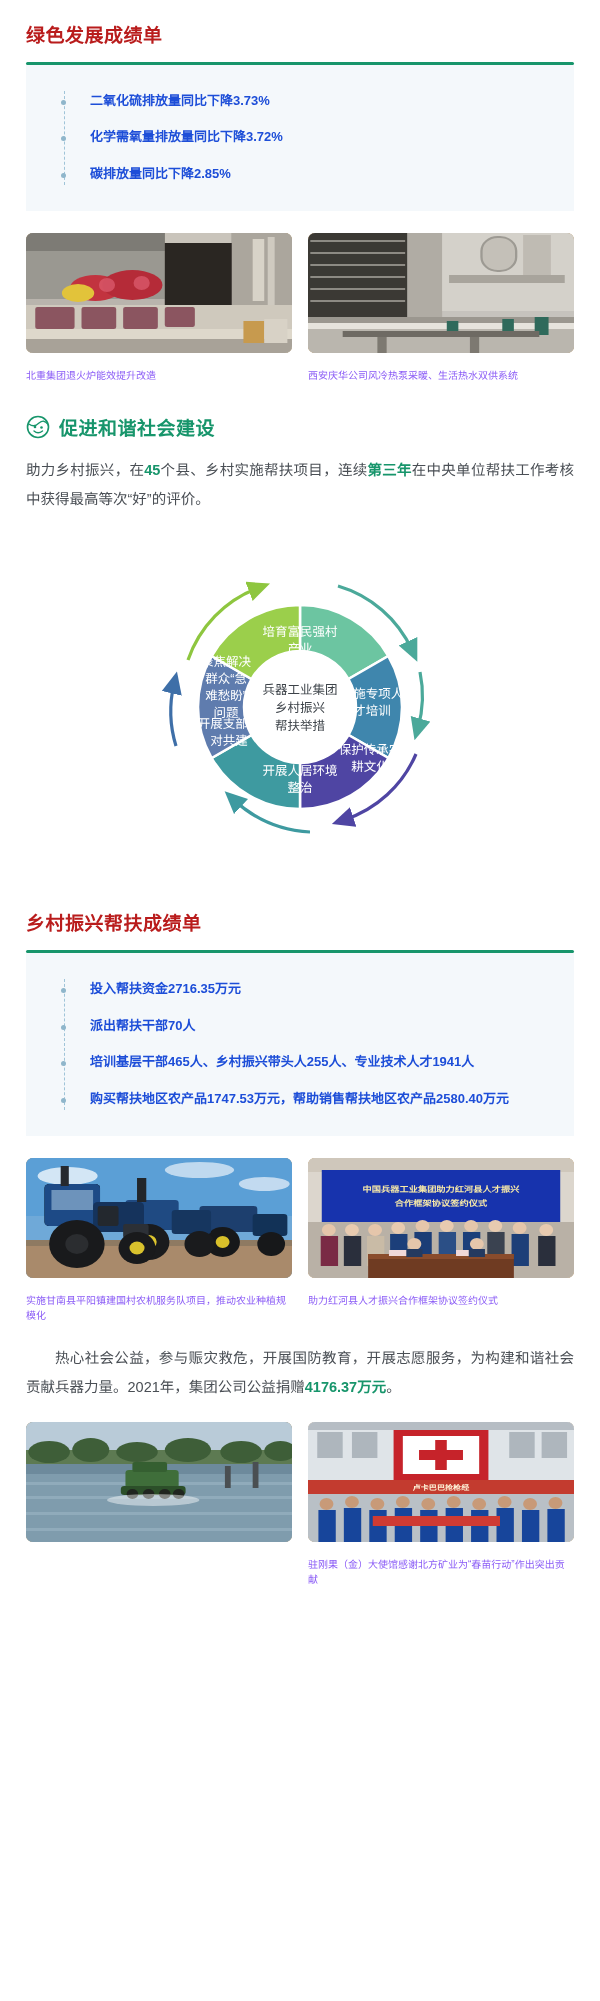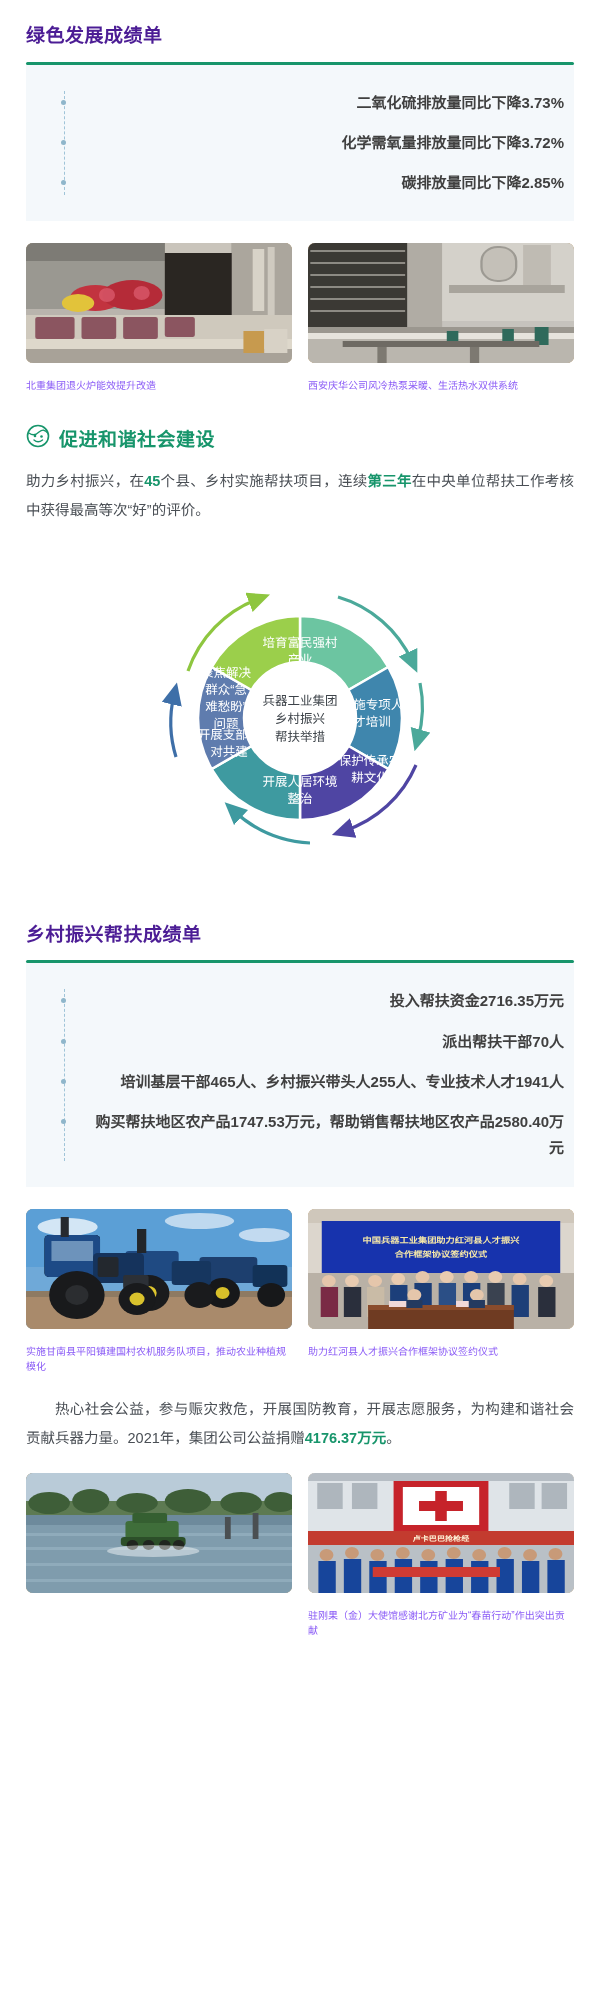--- a/index.html
+++ b/index.html
@@ -11,21 +11,21 @@
   }
   body { width: 600px; min-height: 2001px; position: relative; overflow-x: hidden; }
 
   .page { width: 600px; padding: 0; }
 
   
   .sec-title-wrap { padding: 22px 26px 0 26px; }
   .sec-title {
     font-size: 19px;
     font-weight: bold;
-    color: #4c1d95;
+    color: #b91c1c;
     letter-spacing: 0.5px;
     line-height: 1.5;
   }
   .sec-rule {
     margin: 11px 0 0 0;
     height: 3px;
     background: #17956b;
     border-radius: 2px;
   }
 
@@ -42,26 +42,25 @@
     padding-left: 20px;
   }
   .bullets:before {
     content: "";
     position: absolute;
     left: 0px; top: 8px; bottom: 8px;
     border-left: 1px dashed #9fc4d8;
   }
   .bullets li {
     position: relative;
-    color: #404040;
-    font-size: 15px;
+    color: #1d4ed8;
+    font-size: 13px;
     font-weight: bold;
     line-height: 1.75;
     padding: 7px 0 7px 6px;
-    text-align: right;
   }
   .bullets li:before {
     content: "";
     position: absolute;
     left: -23px;
     top: 17px;
     width: 5px; height: 5px;
     border-radius: 50%;
     background: #8fb6cb;
   }
@@ -85,21 +84,21 @@
   .cap {
     margin-top: 15px;
     font-size: 10px;
     color: #8b5cf6;
     line-height: 1.55;
   }
 
   
   .icon-head {
     display: flex;
-    align-items: flex-start;
+    align-items: center;
     gap: 9px;
     padding: 30px 26px 0 26px;
   }
   .icon-head .badge {
     width: 24px; height: 24px;
     flex: 0 0 24px;
   }
   .icon-head .txt {
     font-size: 19px;
     font-weight: bold;

